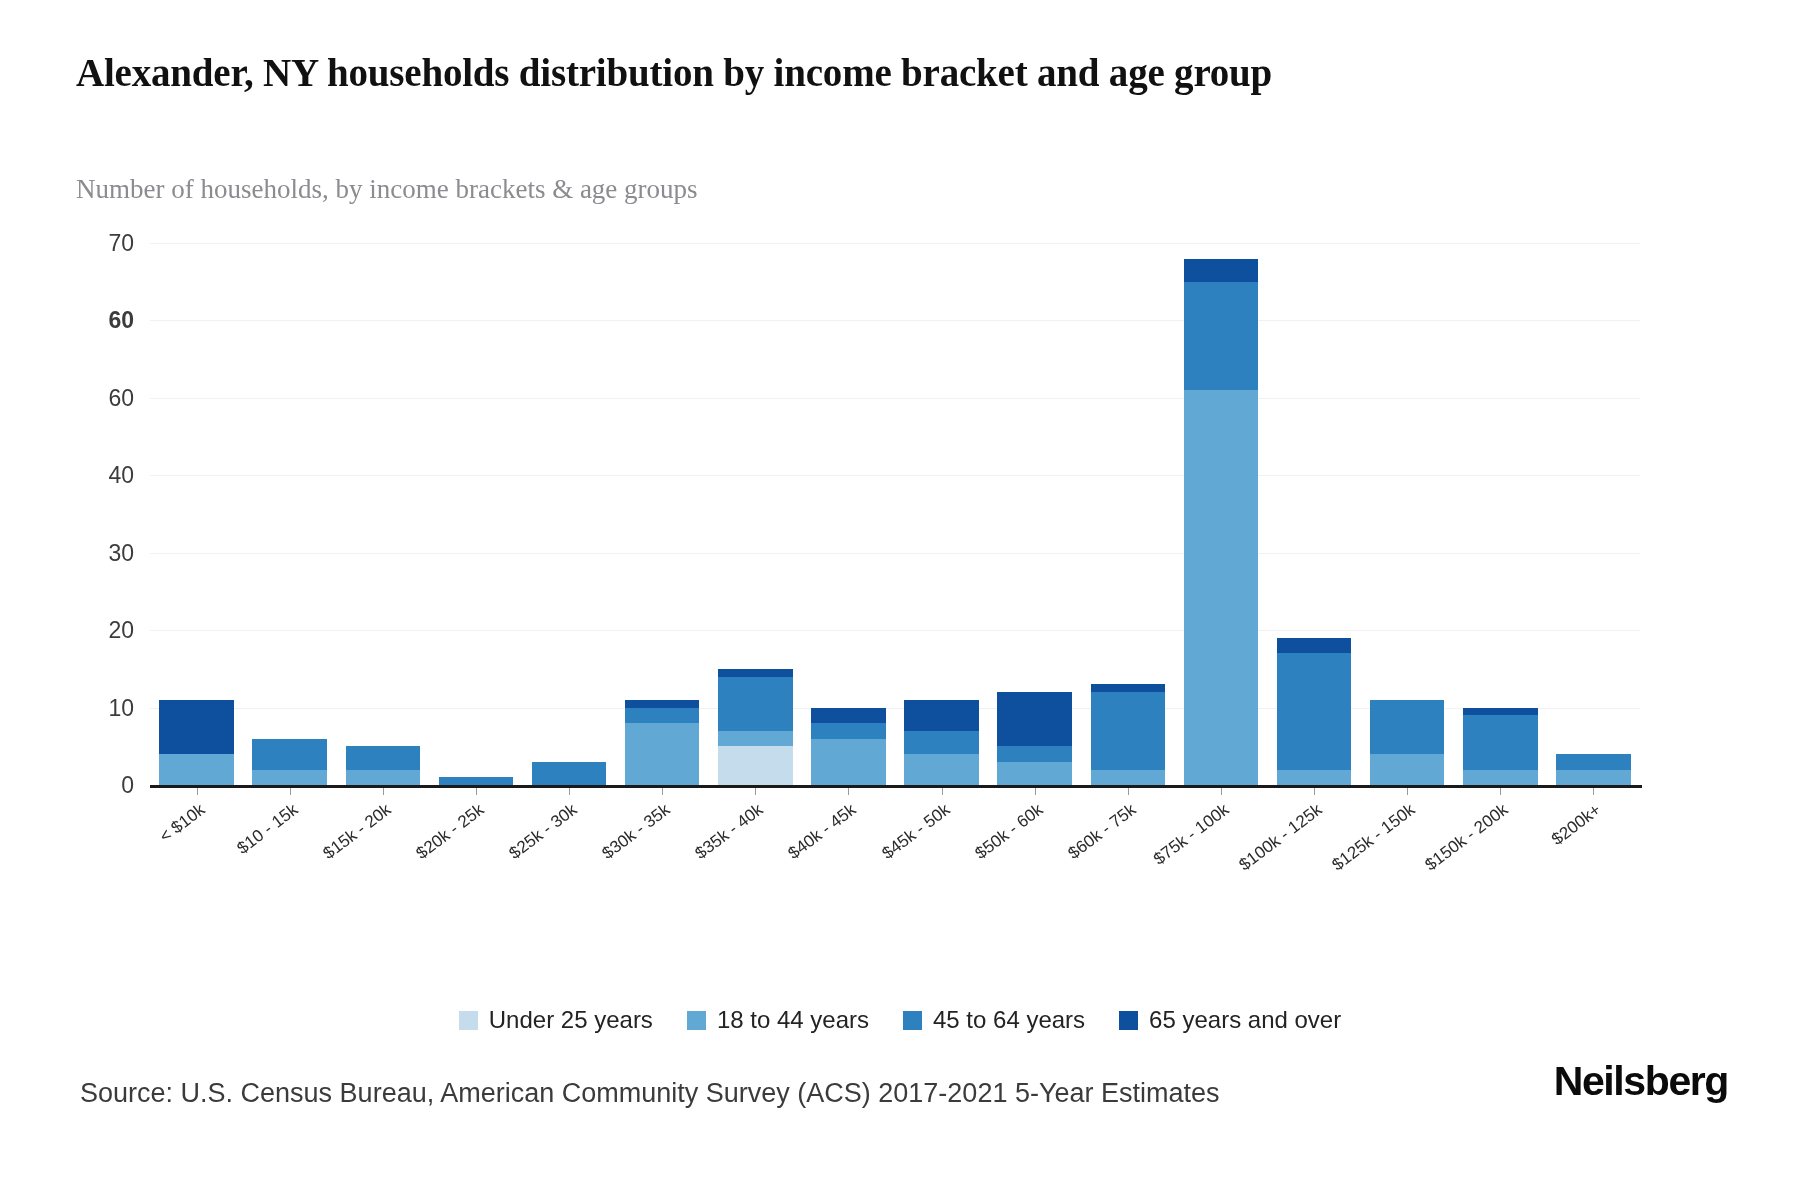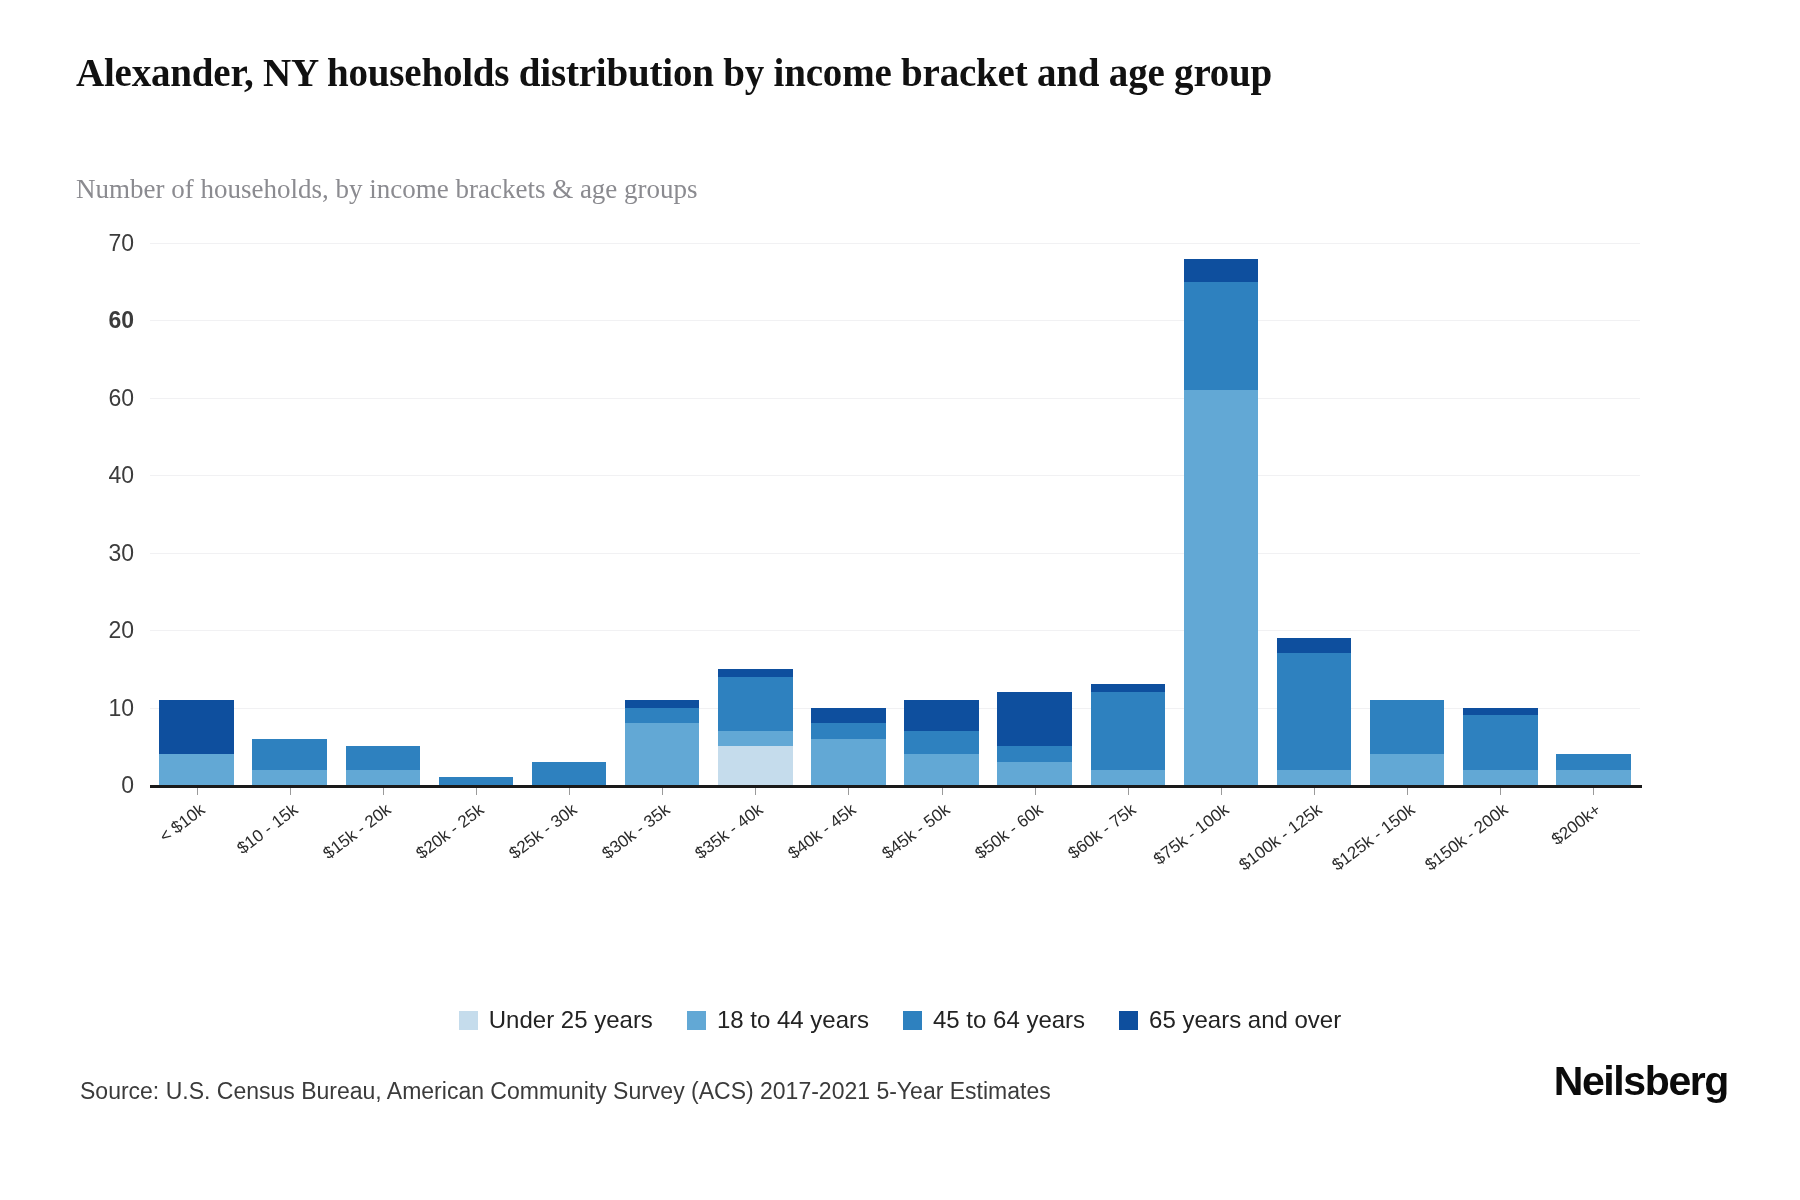--- a/index.html
+++ b/index.html
@@ -90,21 +90,21 @@
     align-items: center;
     gap: 34px;
   }
   .legend-item { display: flex; align-items: center; gap: 11px; }
   .legend-swatch { width: 19px; height: 19px; }
   .legend-text { font-size: 24px; color: #232323; }
 
   #source {
     position: absolute;
     left: 80px; top: 1078px;
-    font-size: 23px;
+    font-size: 27px;
     color: #3b3b3b;
   }
   #brand {
     position: absolute;
     right: 72px; top: 1058px;
     font-family: "Liberation Sans", sans-serif;
     font-weight: bold;
     font-size: 41px;
     letter-spacing: -1.4px;
     color: #0b0b0b;

